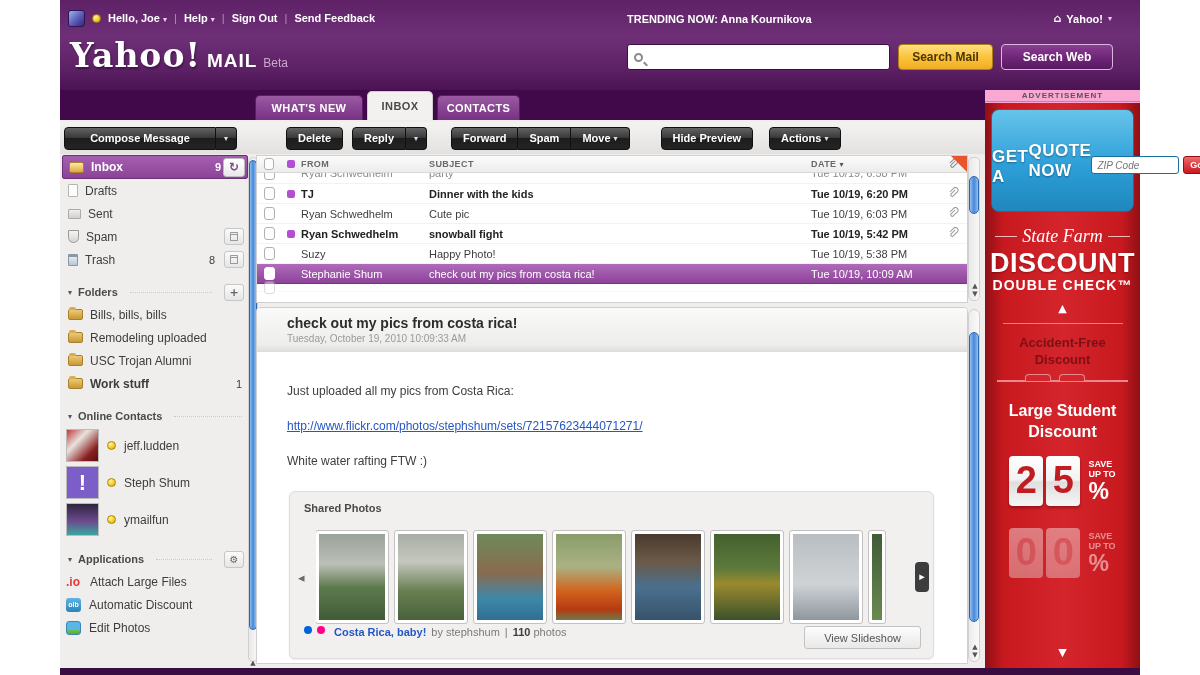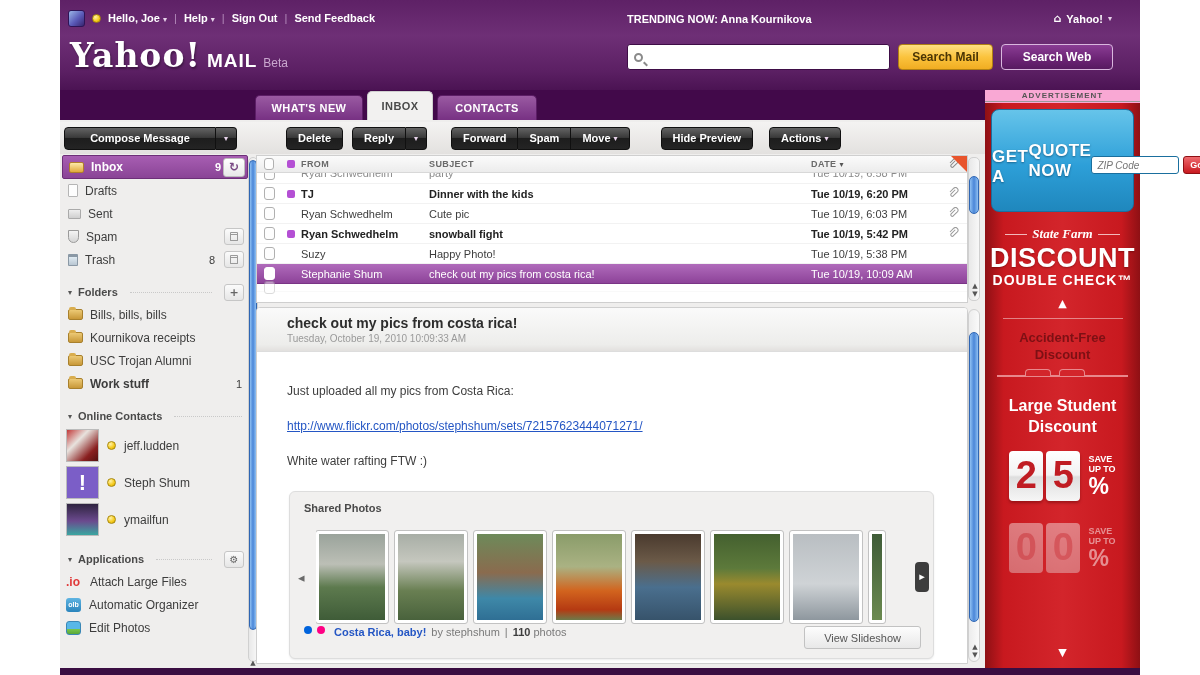--- a/index.html
+++ b/index.html
@@ -31,21 +31,21 @@
   .btn-smail { width:95px; height:26px; border-radius:4px; border:1px solid #b07f13; background:linear-gradient(180deg,#ffe083 0%,#fbc33d 50%,#f0ad22 100%); color:#4a3505; font-size:12px; font-weight:bold; cursor:pointer; }
   .btn-sweb { width:112px; height:26px; border-radius:4px; border:1px solid #d9b7de; background:linear-gradient(180deg,#8a3d94 0%,#6b2374 60%,#571a60 100%); color:#fff; font-size:12px; font-weight:bold; cursor:pointer; }
 
   
   .tabbar { position:absolute; top:90px; left:0; width:925px; height:30px; background:#42094a; }
   .tab { position:absolute; bottom:0; height:25px; border-radius:5px 5px 0 0; color:#fff; font-size:11px; font-weight:bold; display:flex; align-items:center; justify-content:center; cursor:pointer; letter-spacing:.4px;
     background:linear-gradient(180deg,#9a5aa2,#773183); border:1px solid #5c1d66; border-bottom:none; }
   .tab.active { height:29px; background:#f2f1f0; color:#4a4a4a; border-color:#cfcfcf; }
   .tab-whatsnew { left:195px; width:108px; }
   .tab-inbox { left:307px; width:66px; }
-  .tab-contacts { left:377px; width:100px; }
+  .tab-contacts { left:377px; width:83px; }
 
   
   .toolbar { position:absolute; top:122px; left:0; width:925px; height:32px; background:linear-gradient(180deg,#f4f3f2,#e3e1df); display:flex; align-items:center; }
   .dbtn { height:23px; background:linear-gradient(180deg,#636363 0%,#3a3a3a 45%,#1d1d1d 50%,#242424 100%); border:1px solid #101010; border-radius:4px; color:#fff; font-size:11px; font-weight:bold; display:flex; align-items:center; justify-content:center; padding:0 11px; cursor:pointer; white-space:nowrap; }
   .grp { display:flex; }
   .grp .dbtn { border-radius:0; border-left-width:0; }
   .grp .dbtn:first-child { border-radius:4px 0 0 4px; border-left-width:1px; }
   .grp .dbtn:last-child { border-radius:0 4px 4px 0; }
   .arrbtn { padding:0 8px; }
 
@@ -142,21 +142,21 @@
   
   .adcol { position:absolute; left:925px; top:90px; width:155px; height:579px; background:#f9a8d4; }
   .adlabel { height:12px; font-size:8px; letter-spacing:1px; color:#555; text-align:center; line-height:12px; border-bottom:1px solid #999; font-weight:bold; }
   .adbody { position:absolute; top:13px; left:0; width:155px; bottom:0; background:linear-gradient(90deg,#8e1014 0%,#c8191f 12%,#d3252b 50%,#c8191f 88%,#8e1014 100%); display:flex; flex-direction:column; align-items:center; cursor:pointer; }
   .adblue { margin-top:6px; width:143px; height:103px; border-radius:8px; background:linear-gradient(180deg,#66c4ea 0%,#2d9fd8 55%,#1f87bd 100%); border:1px solid #1a6f9e; display:flex; flex-direction:row; align-items:center; }
   .q1 { margin-top:12px; color:#fff; font-weight:bold; font-size:17px; text-shadow:0 1px 2px rgba(0,40,70,.5); letter-spacing:.5px; }
   .q2 { color:#fff; font-weight:bold; font-size:17px; text-shadow:0 1px 2px rgba(0,40,70,.5); letter-spacing:.5px; }
   .ziprow { margin-top:9px; display:flex; gap:4px; align-items:center; }
   .zip-input { width:88px; height:18px; border:1px solid #1a6f9e; border-radius:3px; font-size:10px; font-style:italic; color:#8a8a8a; padding:0 5px; outline:none; }
   .btn-go { width:26px; height:18px; background:linear-gradient(180deg,#ef6a6e,#c8191f); border:1px solid #8e1014; border-radius:3px; color:#fff; font-size:9px; font-weight:bold; cursor:pointer; }
-  .sflogo { margin-top:14px; color:#fff; font-family:"Liberation Serif", serif; font-style:italic; font-weight:bold; font-size:13px; display:flex; align-items:center; gap:5px; }
+  .sflogo { margin-top:14px; color:#fff; font-family:"Liberation Serif", serif; font-style:italic; font-weight:normal; font-size:18px; display:flex; align-items:center; gap:5px; }
   .sfline { width:22px; border-top:1px solid #f2b9bb; }
   .ad-discount { color:#fff; font-weight:bold; font-size:27px; letter-spacing:.5px; margin-top:1px; text-shadow:0 1px 2px rgba(60,0,0,.4); }
   .ad-dcheck { color:#fff; font-weight:bold; font-size:14px; letter-spacing:1px; margin-top:-2px; }
   .ad-up { color:#fff; font-size:11px; margin-top:9px; }
   .ad-div { width:120px; border-top:1px solid rgba(255,255,255,.45); margin-top:8px; }
   .ad-item1 { margin-top:10px; color:#7d1014; font-weight:bold; font-size:13px; text-align:center; line-height:17px; }
   .adcard { margin-top:12px; width:131px; border-top:2px solid #e8888c; position:relative; padding-bottom:4px; }
   .adcard::before, .adcard::after { content:""; position:absolute; top:-8px; width:24px; height:6px; background:#d3252b; border:1px solid #e8888c; border-bottom:none; border-radius:4px 4px 0 0; }
   .adcard::before { left:28px; } .adcard::after { left:62px; }
   .ad-item2 { margin-top:14px; color:#fff; font-weight:bold; font-size:16px; text-align:center; line-height:21px; }
@@ -278,21 +278,21 @@
       <span class="sbtn" style="margin:0 4px 0 0;">
             <span class="glyph" style="color:#666;font-size:11px;">+</span>
           </span>
     </div>
     <div class="si">
       <span class="ic folder-icon"></span>
       <span>Bills, bills, bills</span>
     </div>
     <div class="si">
       <span class="ic folder-icon"></span>
-      <span>Kournikova receipts</span>
+      <span>Remodeling uploaded</span>
     </div>
     <div class="si">
       <span class="ic folder-icon"></span>
       <span>USC Trojan Alumni</span>
     </div>
     <div class="si" style="font-weight:bold;">
       <span class="ic folder-icon"></span>
       <span>Work stuff</span>
       <span class="count" style="font-weight:normal;">1</span>
     </div>
@@ -325,21 +325,21 @@
       <span class="sbtn" style="margin:0 4px 0 0;">
             <span class="glyph" style="color:#666;font-size:10px;">⚙</span>
           </span>
     </div>
     <div class="appitem">
       <span class="io-icon">.io</span>
       <span>Attach Large Files</span>
     </div>
     <div class="appitem">
       <span class="org-icon">olb</span>
-      <span>Automatic Organizer</span>
+      <span>Automatic Discount</span>
     </div>
     <div class="appitem">
       <span class="photo-icon"></span>
       <span>Edit Photos</span>
     </div>
   </div>
 
   <div class="vscroll sb-side">
     <div class="vthumb"></div>
     <div class="scroll-arrows glyph" style="bottom:-14px; left:-1px;">▲<br>▼</div>

